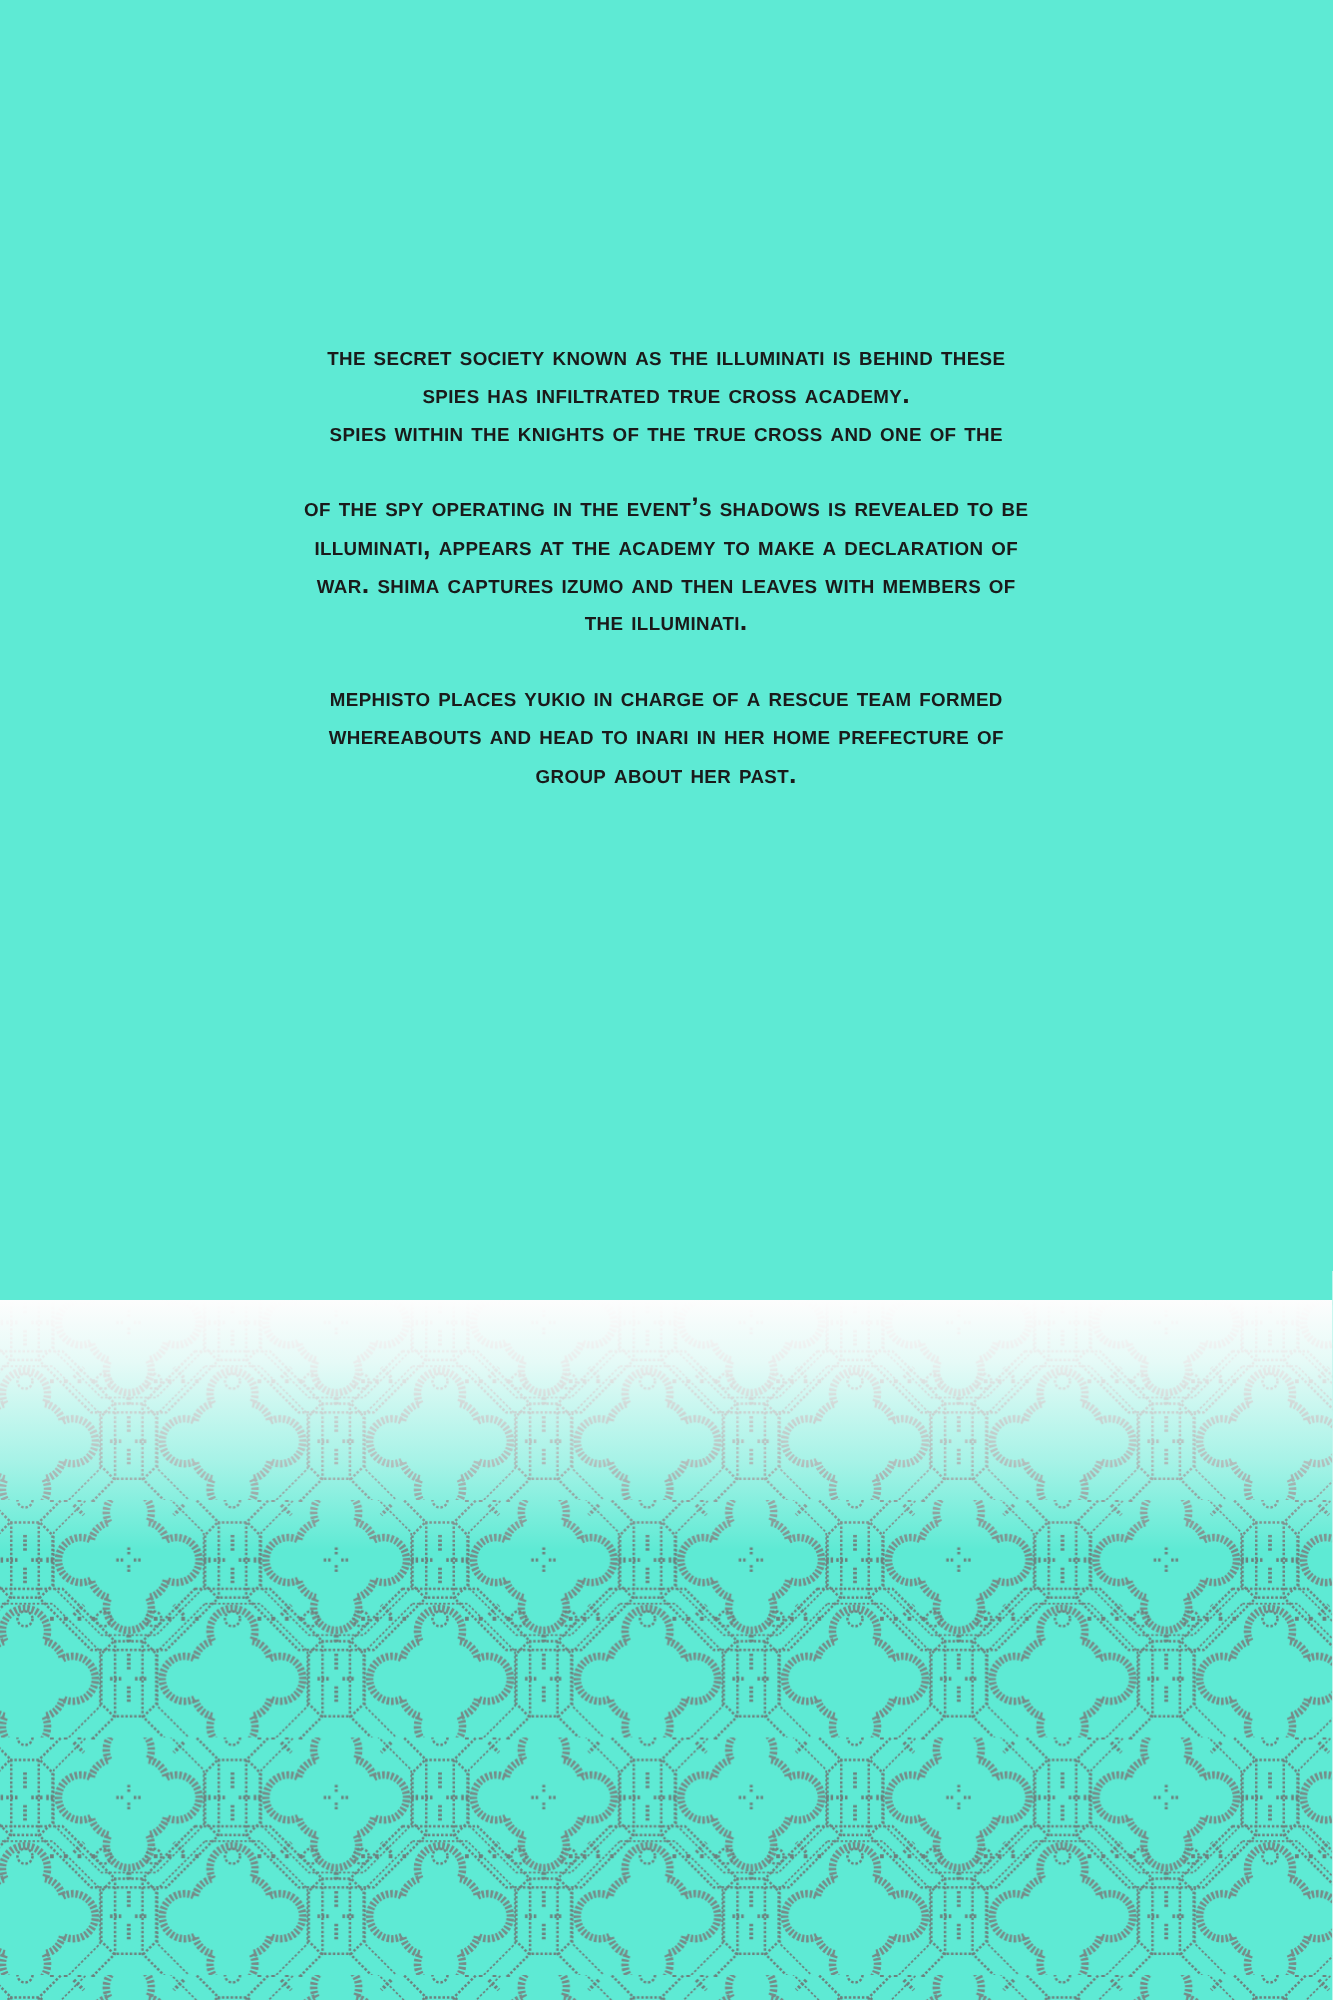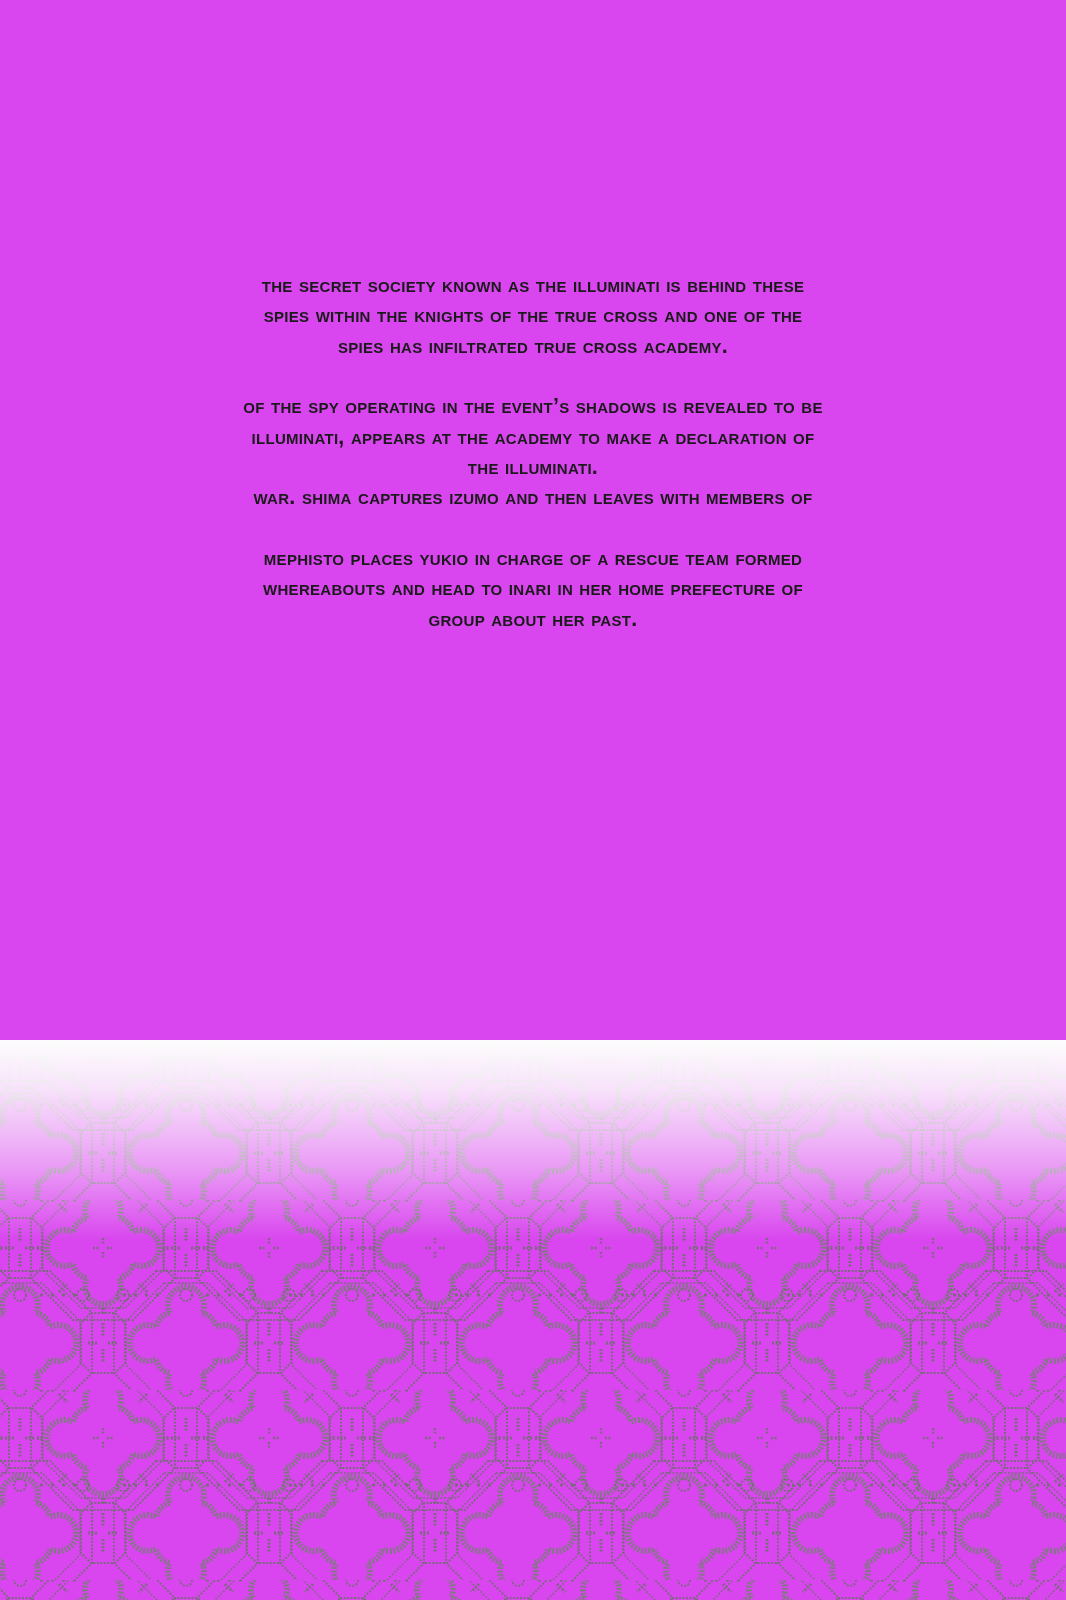--- a/index.html
+++ b/index.html
@@ -11,21 +11,21 @@
       width: 1066px;
       height: 1600px;
       position: relative;
       overflow: hidden;
       font-family: "Liberation Sans", "DejaVu Sans", sans-serif;
       color: #151515;
     }
     .page {
       position: absolute;
       inset: 0;
-      background: #d946ef;
+      background: #5eead4;
       padding-left: 31px;
     }
     .synopsis {
       position: absolute;
       left: 60px;
       right: 60px;
       top: 270px;
       text-align: center;
     }
     .para {
@@ -62,28 +62,28 @@
     }
   </style>
 </head>
 <body>
 
 <div class="page">
 
   <div class="synopsis">
     <p class="para">
       <span class="ln">The secret society known as the Illuminati is behind these</span>
+      <span class="ln">spies has infiltrated True Cross Academy.</span>
       <span class="ln">spies within the Knights of the True Cross and one of the</span>
-      <span class="ln">spies has infiltrated True Cross Academy.</span>
     </p>
     <p class="para">
       <span class="ln">of the spy operating in the event’s shadows is revealed to be</span>
       <span class="ln">Illuminati, appears at the academy to make a declaration of</span>
+      <span class="ln">war. Shima captures Izumo and then leaves with members of</span>
       <span class="ln">the Illuminati.</span>
-      <span class="ln">war. Shima captures Izumo and then leaves with members of</span>
     </p>
     <p class="para">
       <span class="ln">Mephisto places Yukio in charge of a rescue team formed</span>
       <span class="ln">whereabouts and head to Inari in her home prefecture of</span>
       <span class="ln">group about her past.</span>
     </p>
   </div>
 
   <div class="pattern-wrap">
     <svg width="1066" height="560" xmlns="http://www.w3.org/2000/svg">

